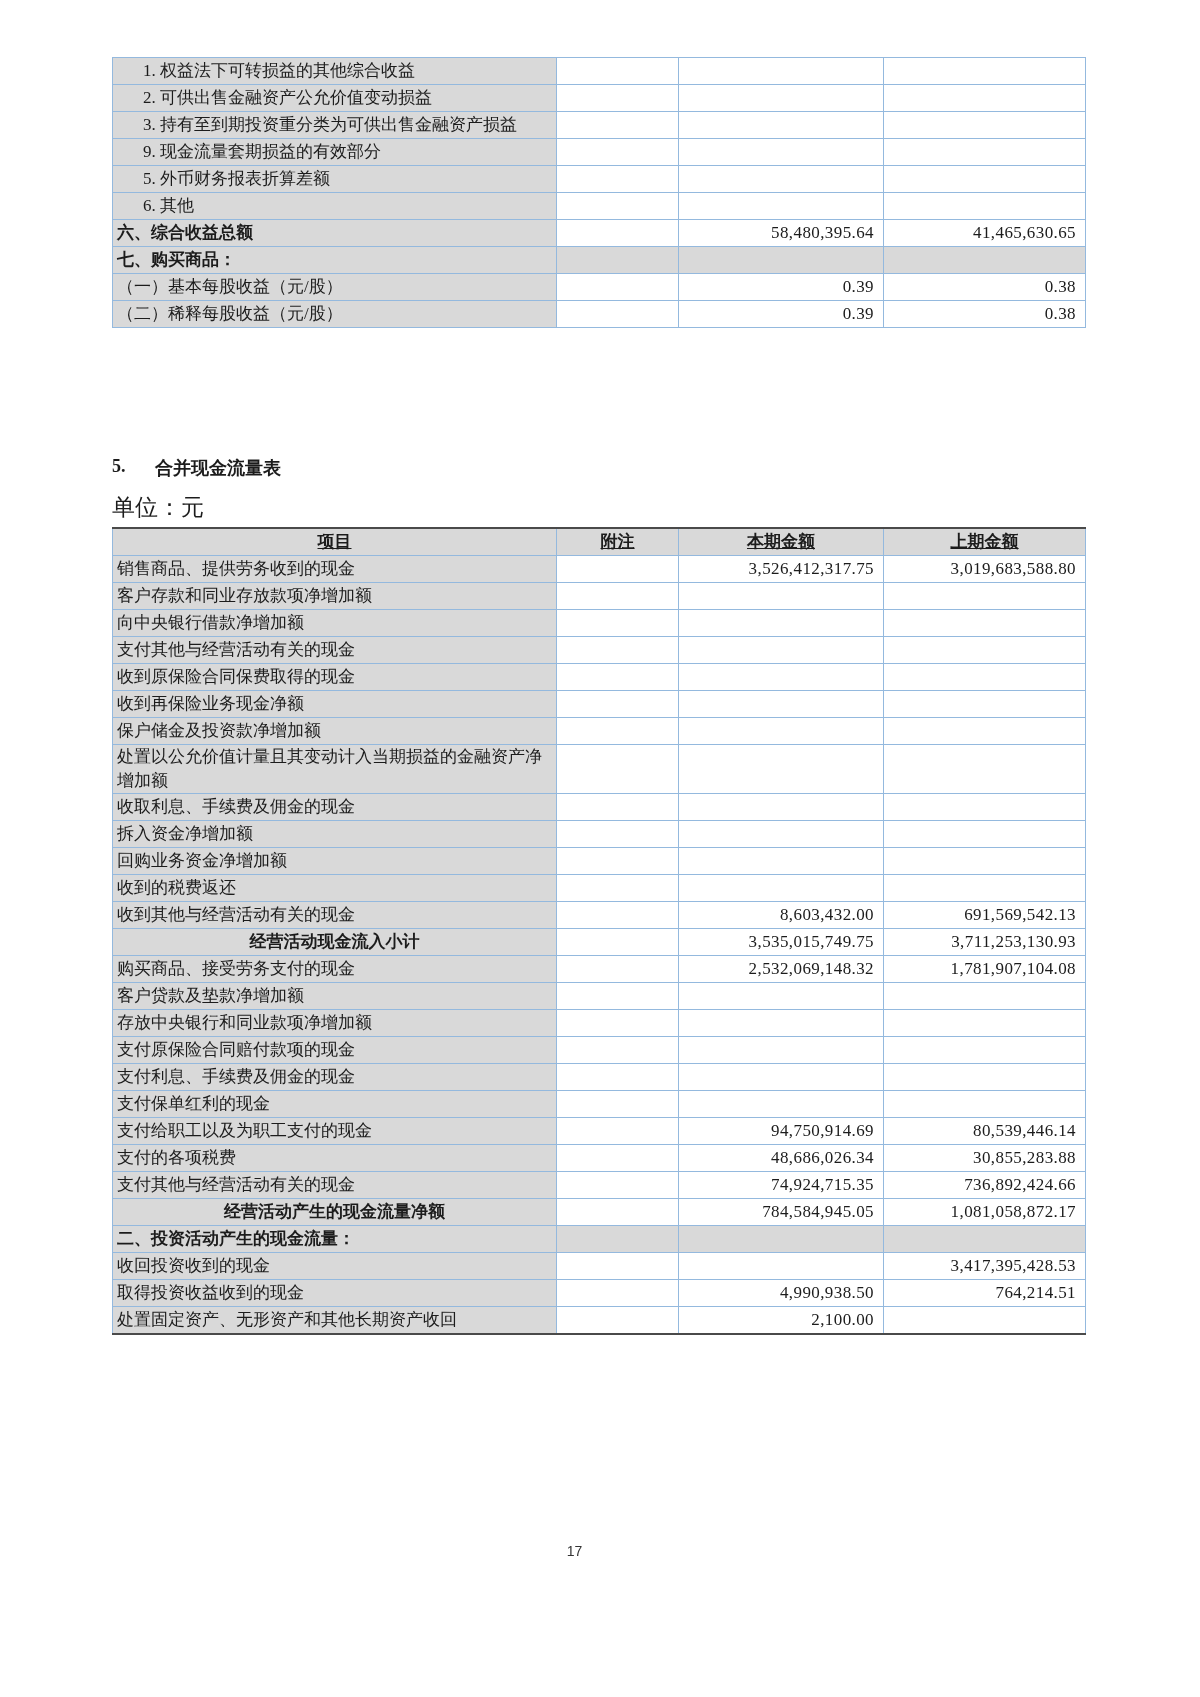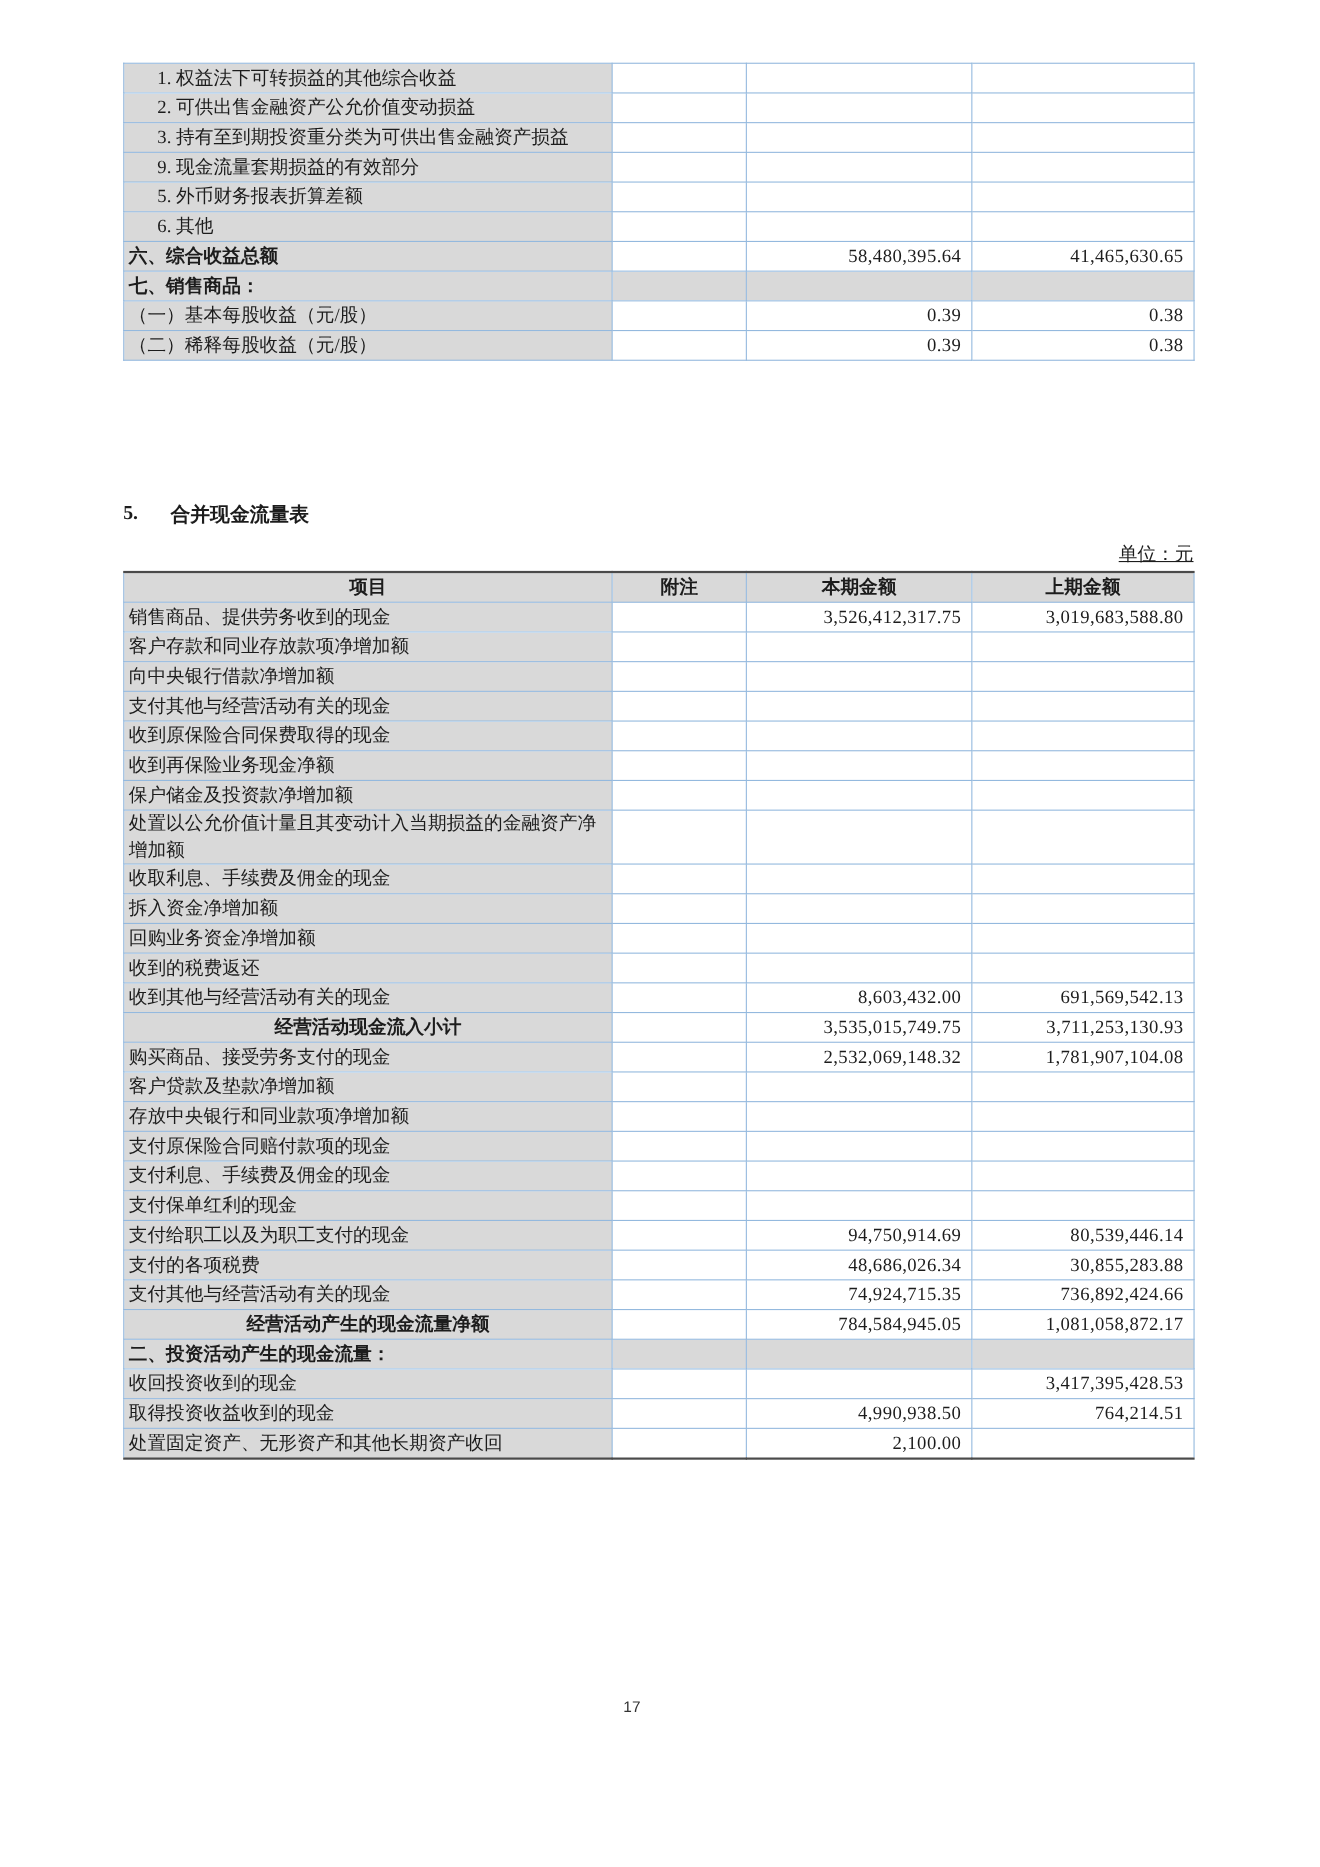--- a/index.html
+++ b/index.html
@@ -25,20 +25,21 @@
     line-height:24px;
     padding:0 4px;
     overflow:hidden;
     vertical-align:middle;
   }
   table.fin th{
     background:#d9d9d9;
     font-weight:bold;
     text-align:center;
     font-size:17px;
+    text-decoration:underline;
   }
   #income-table{margin-top:57px;}
   #cashflow-table{margin-top:0;}
   #cashflow-table{border-top:2px solid #4a4a4a;border-bottom:2px solid #4a4a4a;}
 
   .c-label{text-align:left;}
   .c-note{text-align:center;}
   .c-num{text-align:right;padding-right:9px !important;letter-spacing:0.4px;}
 
   tr.row-item td.c-label,
@@ -52,23 +53,21 @@
   .section-heading{
     margin-top:128px;
     font-size:18px;
     font-weight:bold;
     display:flex;
   }
   .section-heading .sec-no{width:43px;}
   .unit-line{
     margin-top:12px;
     margin-bottom:4px;
-    text-align:right;
-    font-size:17px;
-    text-decoration:underline;
+    font-size:23px;
   }
   .page-number{
     position:absolute;
     left:0;top:1543px;
     width:1149px;
     text-align:center;
     font-family:"Liberation Sans","DejaVu Sans",sans-serif;
     font-size:14px;
     color:#333;
   }
@@ -122,21 +121,21 @@
           <td class="c-num"></td>
           <td class="c-num"></td>
         </tr>
         <tr class="row-total">
           <td class="c-label">六、综合收益总额</td>
           <td class="c-note"></td>
           <td class="c-num">58,480,395.64</td>
           <td class="c-num">41,465,630.65</td>
         </tr>
         <tr class="row-section">
-          <td class="c-label">七、销售商品：</td>
+          <td class="c-label">七、购买商品：</td>
           <td class="c-note"></td>
           <td class="c-num"></td>
           <td class="c-num"></td>
         </tr>
         <tr class="row-item">
           <td class="c-label">（一）基本每股收益（元/股）</td>
           <td class="c-note"></td>
           <td class="c-num">0.39</td>
           <td class="c-num">0.38</td>
         </tr>

